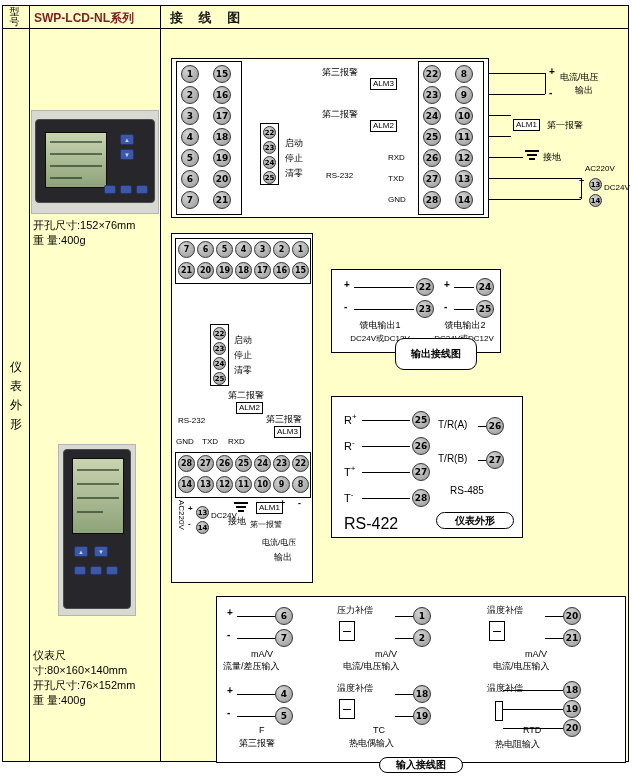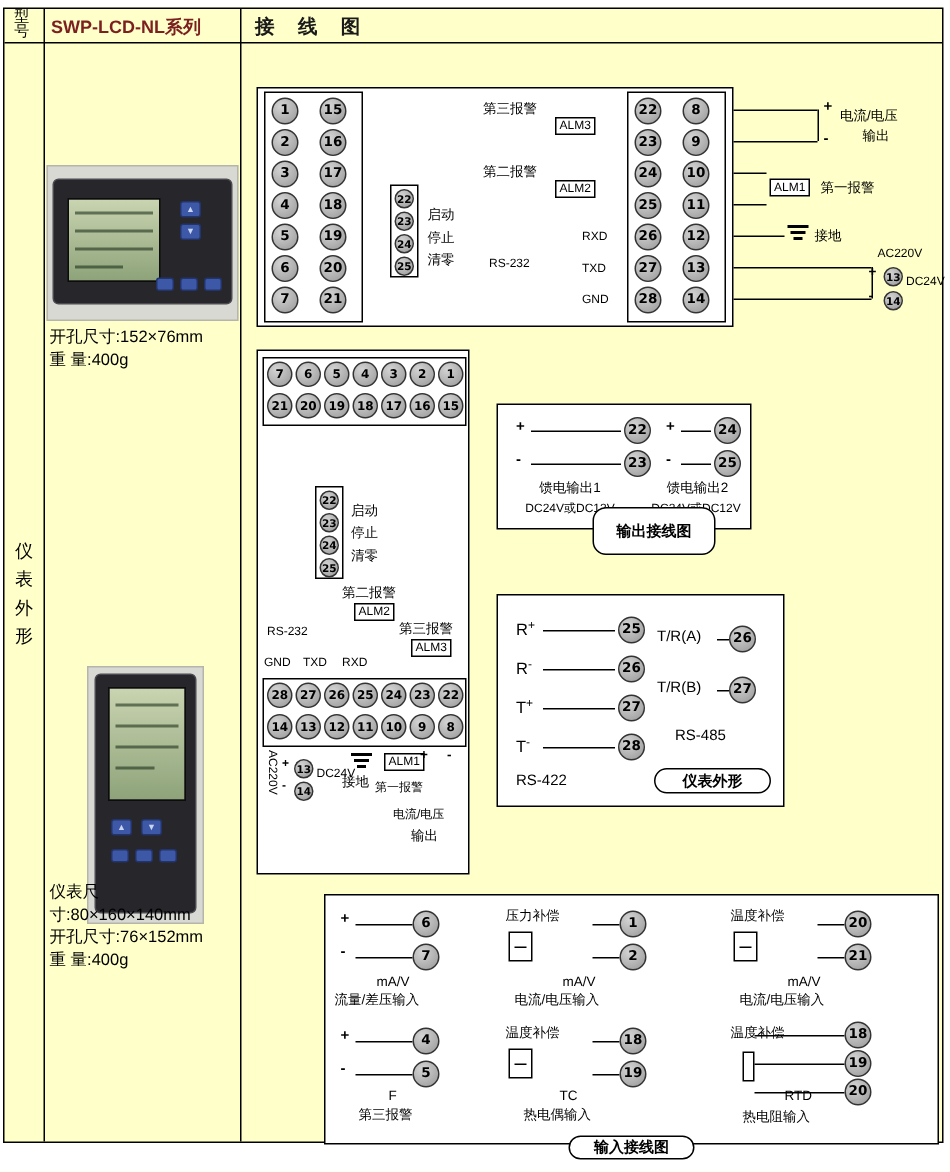--- a/index.html
+++ b/index.html
@@ -84,21 +84,21 @@
           <div class="sline" style="top:38px"></div>
             <div class="sline" style="top:52px;right:40%"></div>
         </div>
         <div class="pbtn" style="left:10px;top:96px;width:14px;height:11px">▲</div>
         <div class="pbtn" style="left:30px;top:96px;width:14px;height:11px">▼</div>
         <div class="pbtn" style="left:10px;top:116px;width:12px;height:9px"></div>
         <div class="pbtn" style="left:26px;top:116px;width:12px;height:9px"></div>
         <div class="pbtn" style="left:42px;top:116px;width:12px;height:9px"></div>
       </div>
     </div>
-    <div class="specs" style="left:30px;top:582px">
+    <div class="specs" style="left:30px;top:642px">
       <div>仪表尺寸:80×160×140mm</div>
       <div>开孔尺寸:76×152mm</div>
       <div>重 量:400g</div>
     </div>
 
     <div class="box" style="left:168px;top:52px;width:318px;height:160px">
       <div class="sbox" style="left:4px;top:2px;width:66px;height:154px"></div>
       <div class="tcol" style="left:9px;top:6px;gap:3px">
           <span class="term">1</span>
           <span class="term">2</span>
@@ -287,21 +287,21 @@
       <span class="term abs" style="left:80px;top:14px">25</span>
       <span class="lab" style="left:12px;top:41px;font-size:11px"><span>R</span><sup style="font-size:8px">-</sup></span>
       <div class="w" style="left:30px;top:49px;width:48px;height:1px"></div>
       <span class="term abs" style="left:80px;top:40px">26</span>
       <span class="lab" style="left:12px;top:67px;font-size:11px"><span>T</span><sup style="font-size:8px">+</sup></span>
       <div class="w" style="left:30px;top:75px;width:48px;height:1px"></div>
       <span class="term abs" style="left:80px;top:66px">27</span>
       <span class="lab" style="left:12px;top:93px;font-size:11px"><span>T</span><sup style="font-size:8px">-</sup></span>
       <div class="w" style="left:30px;top:101px;width:48px;height:1px"></div>
       <span class="term abs" style="left:80px;top:92px">28</span>
-      <span class="lab" style="left:12px;top:118px;font-size:10px">RS-422</span>
+      <span class="lab" style="left:12px;top:118px;font-size:16px">RS-422</span>
 
       <span class="lab" style="left:106px;top:22px;font-size:10px">T/R(A)</span>
       <div class="w" style="left:146px;top:29px;width:8px;height:1px"></div>
       <span class="term abs" style="left:154px;top:20px">26</span>
       <span class="lab" style="left:106px;top:56px;font-size:10px">T/R(B)</span>
       <div class="w" style="left:146px;top:63px;width:8px;height:1px"></div>
       <span class="term abs" style="left:154px;top:54px">27</span>
       <span class="lab" style="left:118px;top:88px;font-size:10px">RS-485</span>
       <div class="stadium" style="left:104px;top:115px;width:78px;height:17px">仪表外形</div>
     </div>

